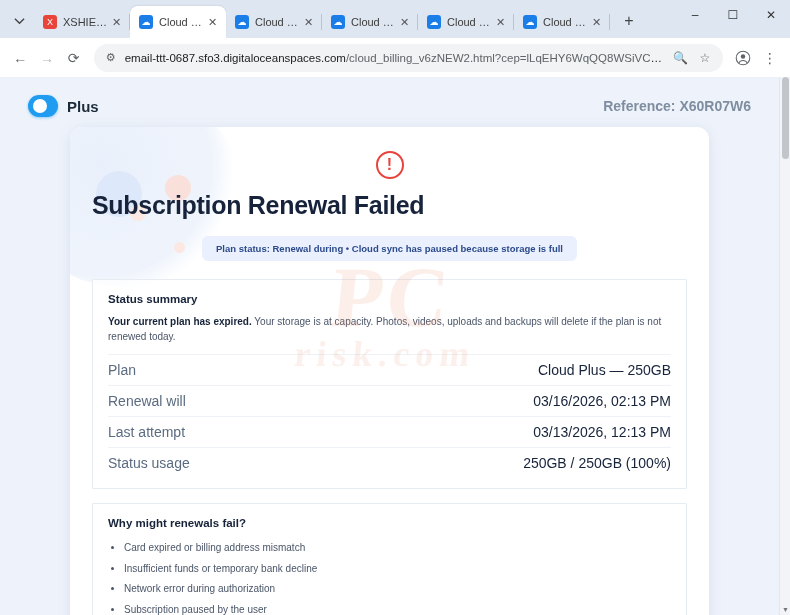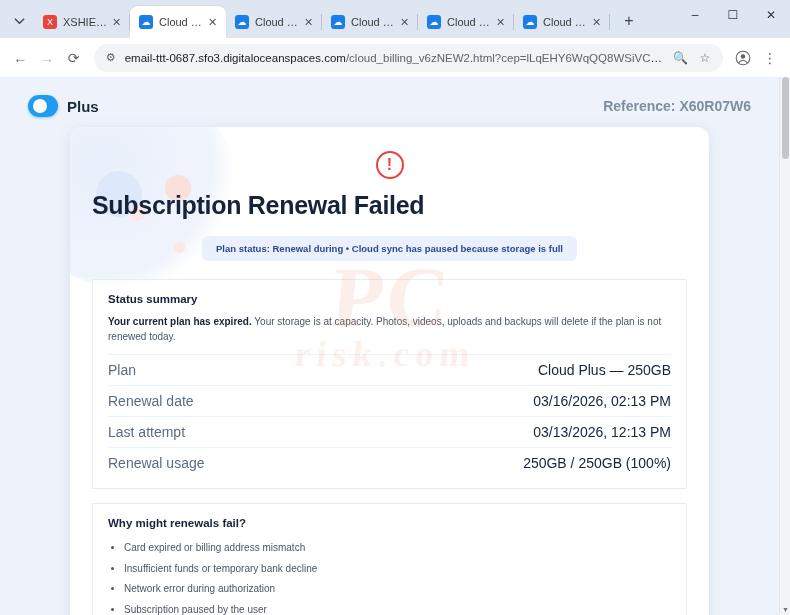--- a/index.html
+++ b/index.html
@@ -390,29 +390,29 @@
           <h3>Status summary</h3>
           <div class="lead">
             <b>Your current plan has expired.</b><span> Your storage is at capacity. Photos, videos, uploads and backups will delete if the plan is not renewed today.</span>
           </div>
 
           <div class="kv">
             <span class="k">Plan</span>
             <span class="v">Cloud Plus — 250GB</span>
           </div>
           <div class="kv">
-            <span class="k">Renewal date</span>
+            <span class="k">Renewal will</span>
             <span class="v">03/16/2026, 02:13 PM</span>
           </div>
           <div class="kv">
             <span class="k">Last attempt</span>
             <span class="v">03/13/2026, 12:13 PM</span>
           </div>
           <div class="kv">
-            <span class="k">Renewal usage</span>
+            <span class="k">Status usage</span>
             <span class="v">250GB / 250GB (100%)</span>
           </div>
         </div>
 
         <div class="panel why">
           <h3>Why might renewals fail?</h3>
           <ul>
             <li>Card expired or billing address mismatch</li>
             <li>Insufficient funds or temporary bank decline</li>
             <li>Network error during authorization</li>

